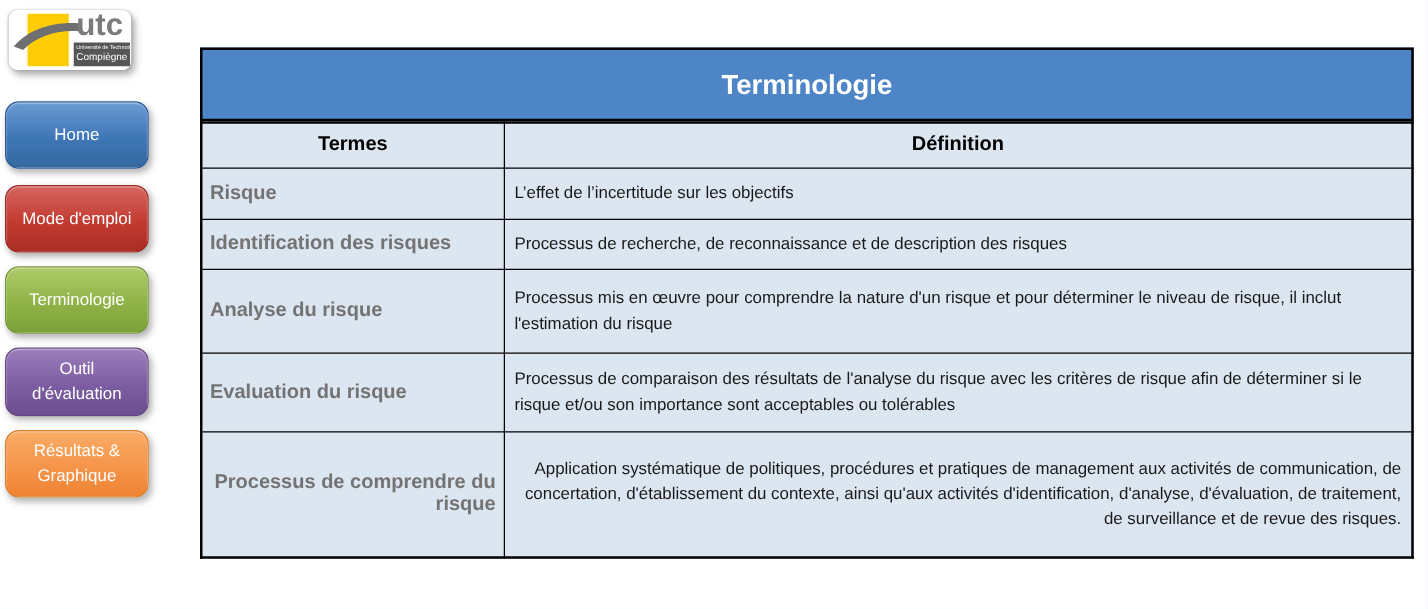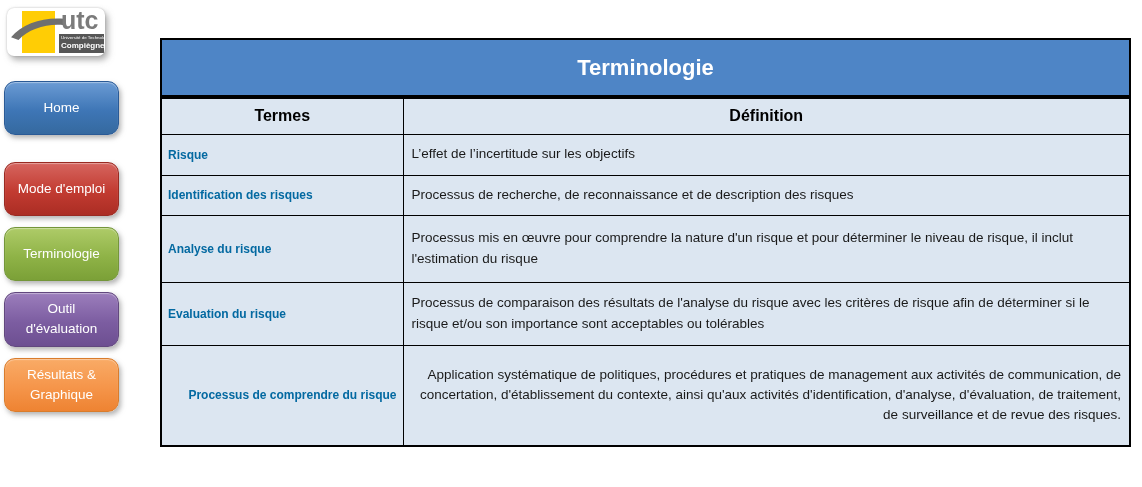--- a/index.html
+++ b/index.html
@@ -14,30 +14,30 @@
     position:relative; width:98px; height:48px; margin-left:3px;
     background:#ffffff; border-radius:7px;
     box-shadow:3px 4px 6px rgba(110,110,110,.55), 0 0 2px rgba(150,150,150,.6);
     margin-bottom:25px; overflow:hidden;
   }
   .logo-yellow { position:absolute; left:15px; top:3px; width:33px; height:42px; background:#ffcd05; }
   .logo-swoosh { position:absolute; left:2px; top:7px; width:58px; height:26px; }
   .logo-acronym { position:absolute; left:54px; top:-2px; font-size:25px; font-weight:bold; color:#7b7b7b; letter-spacing:0px; }
   .logo-sub { position:absolute; left:52px; top:26px; width:45px; height:19px; background:#565656; color:#fff; padding:1px 2px; }
   .logo-sub1 { font-size:8px; white-space:nowrap; transform:scale(0.55); transform-origin:left top; }
-  .logo-sub2 { font-size:8px; font-weight:bold; margin-top:-3px; }
+  .logo-sub2 { font-size:8px; font-weight:normal; margin-top:-3px; }
 
   .nav-btn {
     width:115px; min-height:54px; border-radius:11px;
     display:flex; align-items:center; justify-content:center; text-align:center;
     color:#ffffff; font-size:13.5px; line-height:1.5; padding:6px 10px;
     margin-bottom:11px; cursor:pointer;
     box-shadow:2px 3px 5px rgba(120,120,120,.55), inset 0 1px 1px rgba(255,255,255,.4);
   }
-  .btn-home   { background:linear-gradient(180deg,#6b9bd4 0%,#3e76b6 55%,#35699f 100%); border:1px solid #2a5a96; margin-bottom:27px;align-items:center; }
+  .btn-home   { background:linear-gradient(180deg,#6b9bd4 0%,#3e76b6 55%,#35699f 100%); border:1px solid #2a5a96; margin-bottom:13px;align-items:center; }
   .btn-mode   { background:linear-gradient(180deg,#d6655f 0%,#c23b31 55%,#ab2d24 100%); border:1px solid #992a22; }
   .btn-termi  { background:linear-gradient(180deg,#aecb68 0%,#8fb347 55%,#7ba037 100%); border:1px solid #74963a; }
   .btn-outil  { background:linear-gradient(180deg,#9c7ebc 0%,#7c5da1 55%,#6d4f91 100%); border:1px solid #62487e;justify-content:flex-end; }
   .btn-result { background:linear-gradient(180deg,#f9ab66 0%,#f5954a 55%,#ee8332 100%); border:1px solid #d97c2c; }
 
   
   .main { position:absolute; left:160px; top:38px; width:971px; }
 
   .title-bar {
     width:100%; height:59px; background:#4e85c6; border:2px solid #000000;
@@ -47,21 +47,21 @@
 
   .term-table {
     width:100%; border-collapse:collapse;
     background:#dce6f1; border:2px solid #000000;
   }
   .term-table td, .term-table th {
     border:1px solid #000000; vertical-align:middle; color:#1a1a1a;
   }
   .term-table col.c-term { width:242px; }
   .term-table th { font-size:16px; font-weight:bold; text-align:center; height:36px; color:#000; }
-  .term-table td.term { font-weight:bold; font-size:12px; padding:4px 6px; color:#0369a1; }
+  .term-table td.term { font-weight:bold; font-size:16px; padding:4px 6px; color:#737373; }
   .term-table td.defn { font-size:13.5px; padding:4px 8px; line-height:1.5; }
   tr.r1 td { height:41px; }
   tr.r2 td { height:40px; }
   tr.r3 td { height:67px; }
   tr.r4 td { height:63px; }
   tr.r5 td { height:101px;text-align:right; }
 </style>
 </head>
 <body>
 

